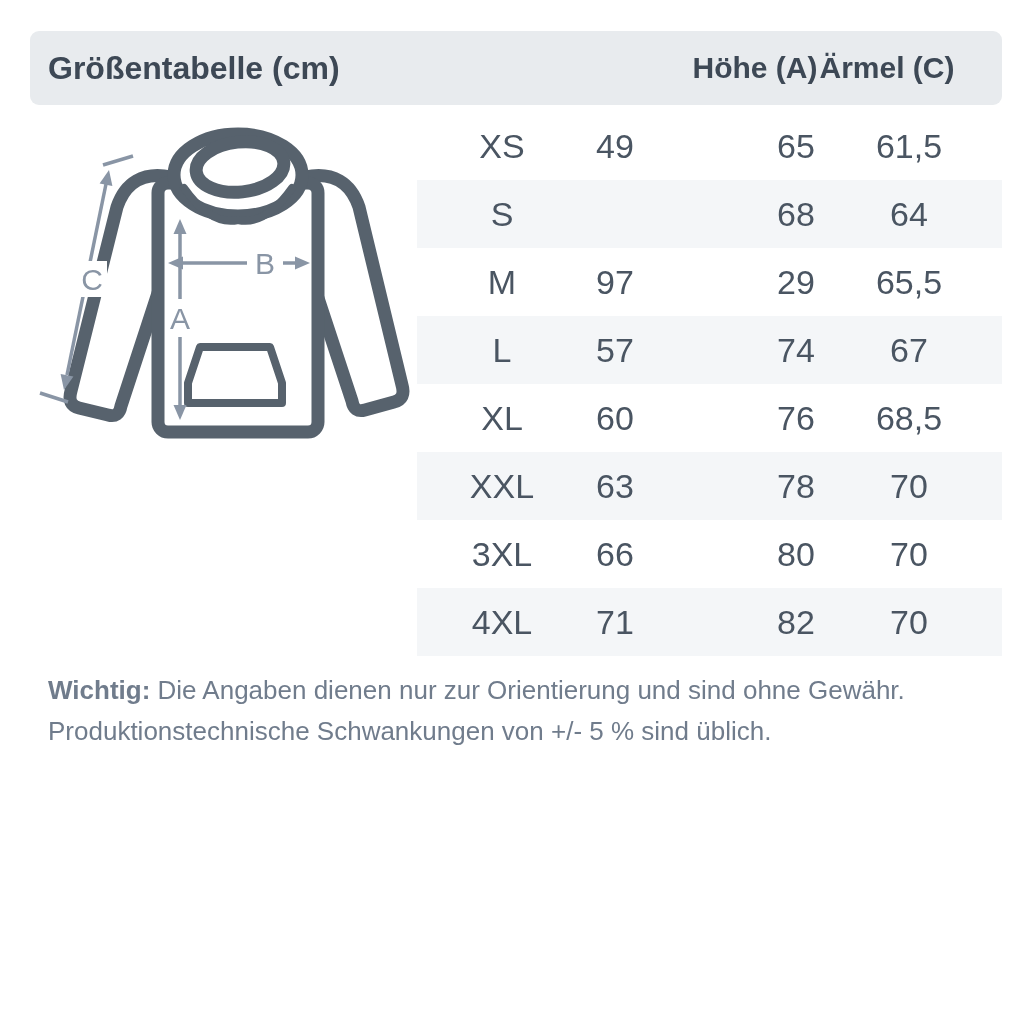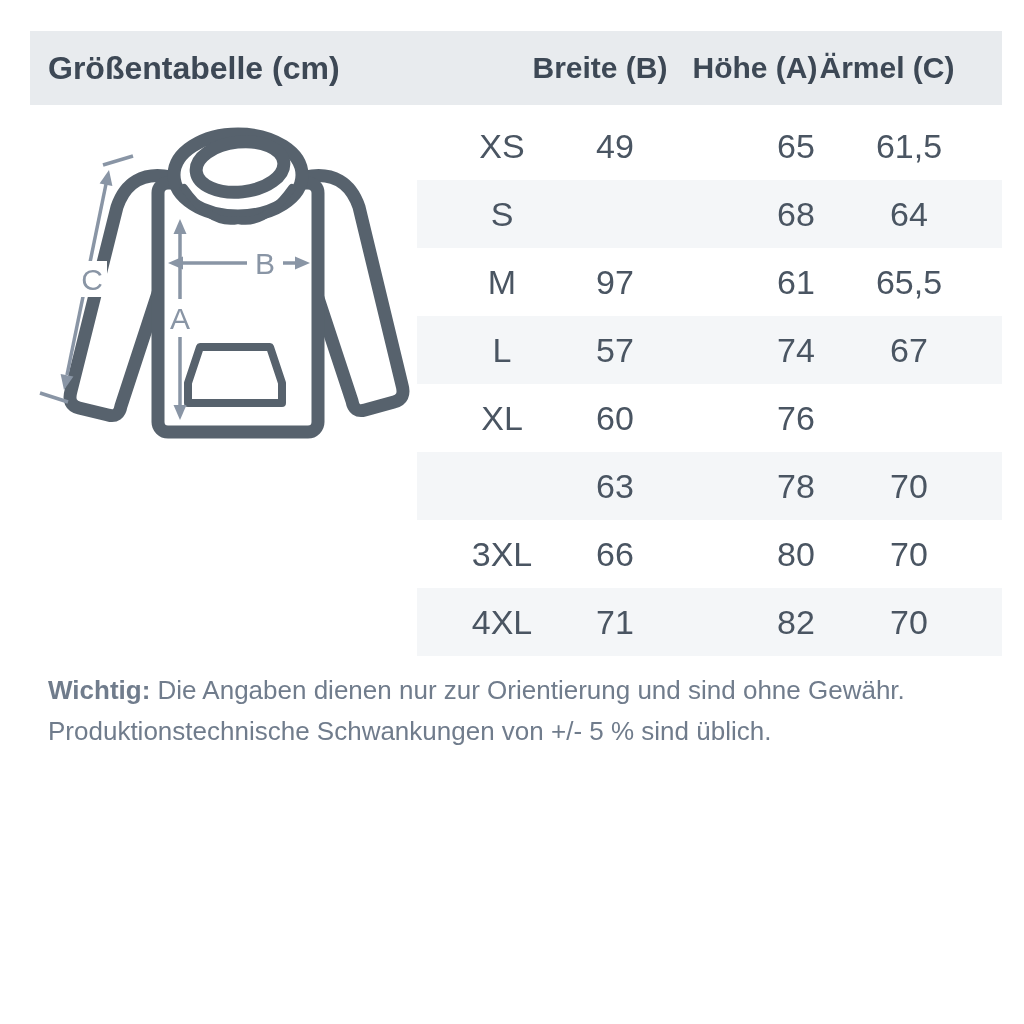--- a/index.html
+++ b/index.html
@@ -7,20 +7,21 @@
     width:1024px;height:1024px;background:#ffffff;overflow:hidden;
     font-family:"Liberation Sans","DejaVu Sans",sans-serif;
     position:relative;
   }
   .stage{position:absolute;inset:0;}
 
   
   .header-band{
     position:absolute;left:30px;top:31px;width:972px;height:74px;
     background:var(--header-band-bg,#e8ebee);
+    border-radius:9px;
   }
   .chart-title{
     position:absolute;left:18px;top:0;line-height:74px;
     font-size:32px;font-weight:bold;color:var(--heading-text,#3d4855);
     white-space:nowrap;
   }
   .col-label{
     position:absolute;top:0;line-height:74px;transform:translateX(-50%);
     font-size:30px;font-weight:bold;color:var(--heading-text,#3d4855);
     white-space:nowrap;
@@ -62,21 +63,20 @@
   }
   .note b{font-weight:bold;color:var(--note-text,#707c8c);}
 </style>
 </head>
 <body>
 
 <div class="stage">
 
   <div class="header-band">
     <div class="chart-title">Größentabelle (cm)</div>
-    <div class="col-label c1">Breite (B)</div>
     <div class="col-label c2">Höhe (A)</div>
     <div class="col-label c3">Ärmel (C)</div>
   </div>
 
   <svg class="hoodie-svg" width="395" height="350" viewBox="0 0 395 350">
 
     <path class="garment" d="M146,64 C118,58 100,70 92,94 L46,278 Q42,292 54,295 L83,302 Q94,305 96,293 L133,180"></path>
     <path class="garment" d="M280,64 C308,58 326,70 334,94 L377,272 Q381,286 369,289 L340,297 Q329,300 327,288 L293,185"></path>
 
     <rect class="garment" x="133" y="70" width="160" height="249" rx="10" stroke-width="11"></rect>
@@ -122,35 +122,37 @@
       <span class="cell c-a">61,5</span>
     </div>
     <div class="size-row">
       <span class="cell c-size">S</span>
       <span class="cell c-h">68</span>
       <span class="cell c-a">64</span>
     </div>
     <div class="size-row">
       <span class="cell c-size">M</span>
       <span class="cell c-b">97</span>
-      <span class="cell c-h">61</span>
+      <span class="cell c-h">29</span>
       <span class="cell c-a">65,5</span>
     </div>
     <div class="size-row">
       <span class="cell c-size">L</span>
       <span class="cell c-b">57</span>
       <span class="cell c-h">74</span>
       <span class="cell c-a">67</span>
     </div>
     <div class="size-row">
       <span class="cell c-size">XL</span>
       <span class="cell c-b">60</span>
       <span class="cell c-h">76</span>
+      <span class="cell c-a">68,5</span>
     </div>
     <div class="size-row">
+      <span class="cell c-size">XXL</span>
       <span class="cell c-b">63</span>
       <span class="cell c-h">78</span>
       <span class="cell c-a">70</span>
     </div>
     <div class="size-row">
       <span class="cell c-size">3XL</span>
       <span class="cell c-b">66</span>
       <span class="cell c-h">80</span>
       <span class="cell c-a">70</span>
     </div>

